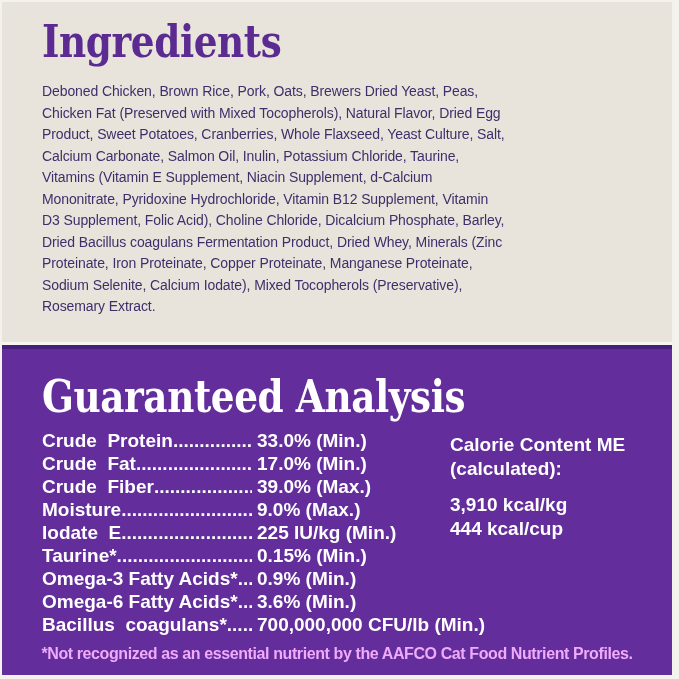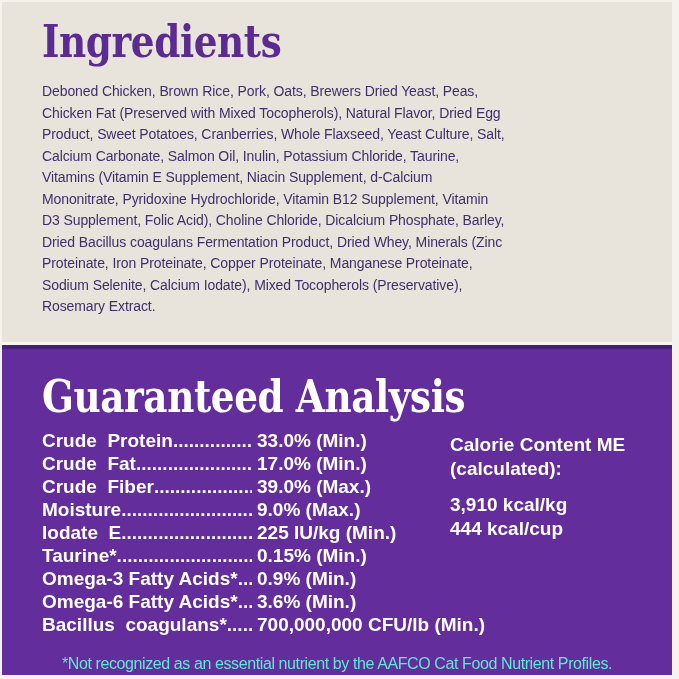--- a/index.html
+++ b/index.html
@@ -88,28 +88,28 @@
   .calorie-block {
     position: absolute; left: 440px; top: 84px;
     font-size: 19px; font-weight: 700;
     line-height: 24px; white-space: nowrap;
     color: #ffffff;
     margin-left: 8px;
   }
   .calorie-gap { height: 12px; }
 
   .ga-footnote {
-    margin-top: 17px;
+    margin-top: 7px;
     width: 100%;
     text-align: center;
-    font-size: 16px; font-weight: 400;
+    font-size: 16px; font-weight: 700;
     letter-spacing: -0.4px;
     line-height: 20px;
     white-space: nowrap;
-    color: #5eead4;
+    color: #f0abfc;
   }
 </style>
 </head>
 <body>
 
 <div class="canvas">
   <div class="label-inner">
 
     <div class="sec-ingredients">
       <div class="ing-title">Ingredients</div>

